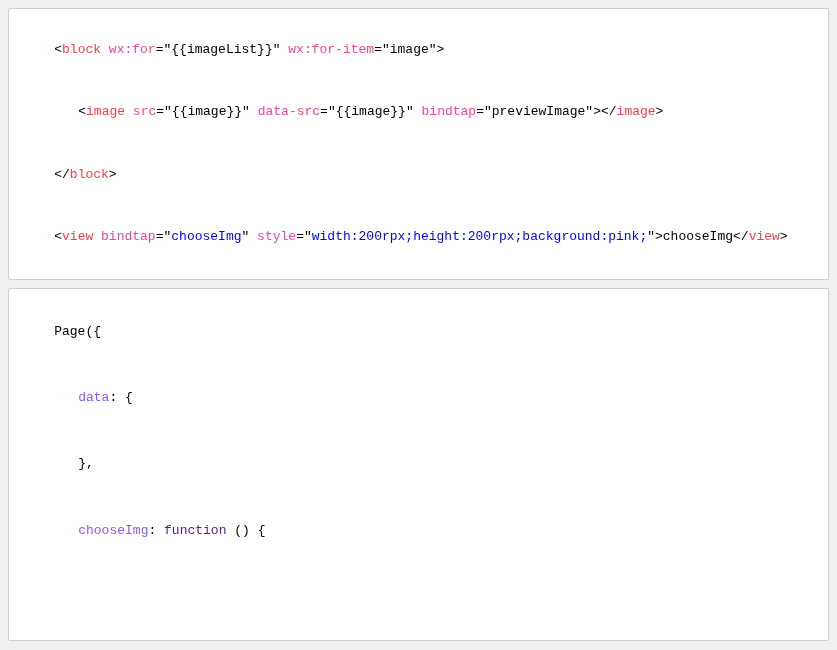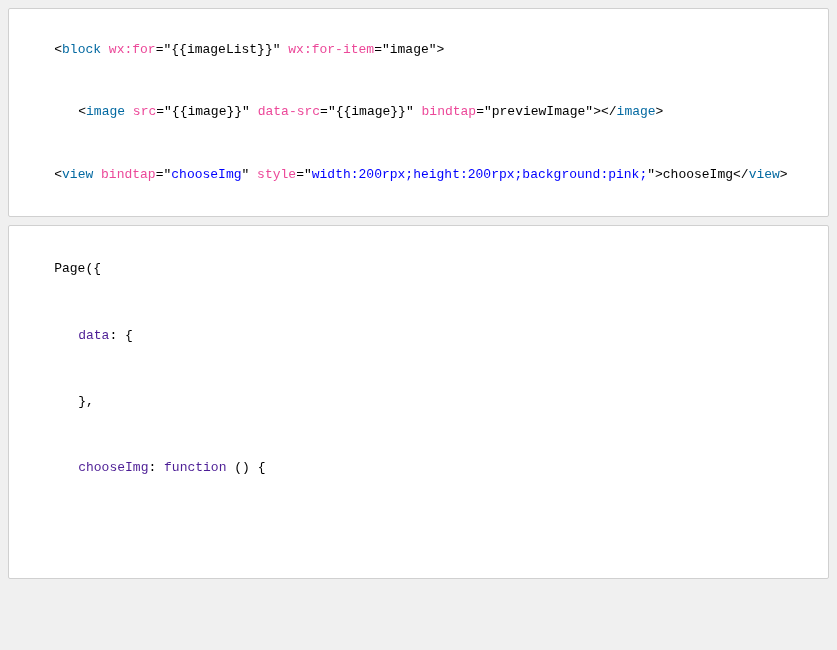--- a/index.html
+++ b/index.html
@@ -29,45 +29,48 @@
     .code-block-main {
       background: #ffffff;
       border: 1px solid #d0d0d0;
       padding: 10px 14px;
       line-height: 1.7;
       border-radius: 2px;
       position: relative;
     }
 
     
-    .c-tag { color: #0369a1; }         
+    .c-tag { color: #ef4444; }         
     .c-attr { color: #ec4899; }        
     .c-val { color: #0000ff; }         
     .c-bracket { color: #000000; }        
     .c-keyword { color: #4c1d95; }     
-    .c-property { color: #4c1d95; }      
+    .c-property { color: #8b5cf6; }      
     .c-plain { color: #000000; }
 
     .line {
       white-space: pre;
       display: block;
     }
 
     .indent1 { padding-left: 24px; }
     .indent2 { padding-left: 48px; }
   </style>
 </head>
 <body>
 
 <div class="code-block-top">
   <div class="line">
     <span class="c-bracket">&lt;</span><span class="c-tag">block</span><span class="c-plain"> </span><span class="c-attr">wx:for</span><span class="c-plain">="{{imageList}}" </span><span class="c-attr">wx:for-item</span><span class="c-plain">="image"</span><span class="c-bracket">&gt;</span>
   </div>
   <div class="line indent1">
     <span class="c-bracket">&lt;</span><span class="c-tag">image</span><span class="c-plain"> </span><span class="c-attr">src</span><span class="c-plain">="{{image}}" </span><span class="c-attr">data-src</span><span class="c-plain">="{{image}}" </span><span class="c-attr">bindtap</span><span class="c-plain">="previewImage"&gt;&lt;/</span><span class="c-tag">image</span><span class="c-plain">&gt;</span>
+  </div>
+  <div class="line">
+    <span class="c-bracket">&lt;/</span><span class="c-tag">block</span><span class="c-bracket">&gt;</span>
   </div>
   <div class="line">
     <span class="c-bracket">&lt;</span><span class="c-tag">view</span><span class="c-plain"> </span><span class="c-attr">bindtap</span><span class="c-plain">="</span><span class="c-val">chooseImg</span><span class="c-plain">" </span><span class="c-attr">style</span><span class="c-plain">="</span><span class="c-val">width:200rpx;height:200rpx;background:pink;</span><span class="c-plain">"&gt;chooseImg&lt;/</span><span class="c-tag">view</span><span class="c-bracket">&gt;</span>
   </div>
 </div>
 
 <div class="code-block-main">
 
   <div class="line">
     <span class="c-plain">Page({</span>

